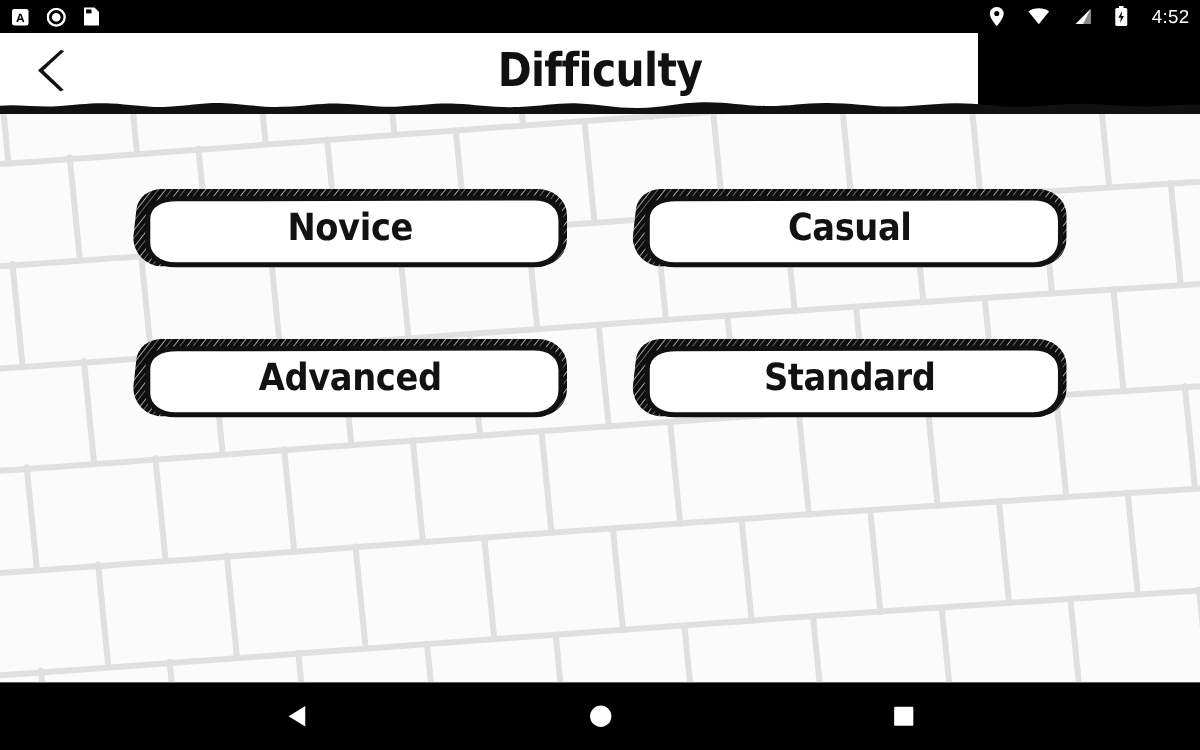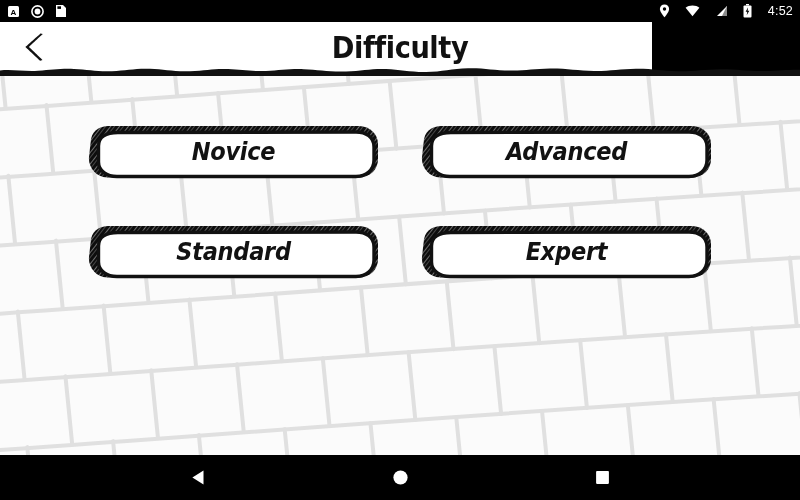--- a/index.html
+++ b/index.html
@@ -126,21 +126,20 @@
     display: grid;
     grid-template-columns: 295px 295px;
     grid-template-rows: 58px 58px 58px;
     justify-content: center;
     align-content: start;
     column-gap: 38px;
     row-gap: 42px;
     padding-top: 51px;
     box-sizing: border-box;
     z-index: 10;
-    font-style: italic;
   }
 
   .sketch-button {
     position: relative;
     width: 295px;
     height: 58px;
     cursor: pointer;
     background: transparent;
     border: 0;
     padding: 0;
@@ -405,56 +404,56 @@
                    L272,55 C285,54 292,46 292,36 L292,21 C292,11 284,3.5 273,3 Z" fill="url(#hatchA)"></path>
           <path d="M32,9.5 C22,9.5 12.5,13 12.5,23 L12.5,39 C12.5,48 21,53.5 31,53.5
                    L270,53.5 C280,53.5 288,47 288,37 L288,24 C288,14 280,9 270,9 Z" fill="#ffffff"></path>
           <path d="M32,9.5 C22,9.5 12.5,13 12.5,23 L12.5,39 C12.5,48 21,53.5 31,53.5
                    L270,53.5 C280,53.5 288,47 288,37 L288,24 C288,14 280,9 270,9 Z" fill="none" stroke="#111111" stroke-width="3.4" stroke-linejoin="round"></path>
         </svg>
         <span class="btn-label">Novice</span>
       </div>
 
 
-
       <div class="sketch-button">
         <svg class="btn-svg" viewBox="0 0 295 58" preserveAspectRatio="none">
           <path d="M22,3 C16,3 7,6 5,16 L3,34 C2,44 10,54 21,54.5
                    L272,55 C285,54 292,46 292,36 L292,21 C292,11 284,3.5 273,3 Z" fill="url(#hatchA)"></path>
           <path d="M32,9.5 C22,9.5 12.5,13 12.5,23 L12.5,39 C12.5,48 21,53.5 31,53.5
                    L270,53.5 C280,53.5 288,47 288,37 L288,24 C288,14 280,9 270,9 Z" fill="#ffffff"></path>
           <path d="M32,9.5 C22,9.5 12.5,13 12.5,23 L12.5,39 C12.5,48 21,53.5 31,53.5
                    L270,53.5 C280,53.5 288,47 288,37 L288,24 C288,14 280,9 270,9 Z" fill="none" stroke="#111111" stroke-width="3.4" stroke-linejoin="round"></path>
         </svg>
-        <span class="btn-label">Advanced</span>
+        <span class="btn-label">Casual</span>
       </div>
 
       <div class="sketch-button">
         <svg class="btn-svg" viewBox="0 0 295 58" preserveAspectRatio="none">
           <path d="M22,3 C16,3 7,6 5,16 L3,34 C2,44 10,54 21,54.5
                    L272,55 C285,54 292,46 292,36 L292,21 C292,11 284,3.5 273,3 Z" fill="url(#hatchA)"></path>
           <path d="M32,9.5 C22,9.5 12.5,13 12.5,23 L12.5,39 C12.5,48 21,53.5 31,53.5
                    L270,53.5 C280,53.5 288,47 288,37 L288,24 C288,14 280,9 270,9 Z" fill="#ffffff"></path>
           <path d="M32,9.5 C22,9.5 12.5,13 12.5,23 L12.5,39 C12.5,48 21,53.5 31,53.5
                    L270,53.5 C280,53.5 288,47 288,37 L288,24 C288,14 280,9 270,9 Z" fill="none" stroke="#111111" stroke-width="3.4" stroke-linejoin="round"></path>
         </svg>
-        <span class="btn-label">Standard</span>
+        <span class="btn-label">Advanced</span>
       </div>
 
       <div class="sketch-button">
         <svg class="btn-svg" viewBox="0 0 295 58" preserveAspectRatio="none">
           <path d="M22,3 C16,3 7,6 5,16 L3,34 C2,44 10,54 21,54.5
                    L272,55 C285,54 292,46 292,36 L292,21 C292,11 284,3.5 273,3 Z" fill="url(#hatchA)"></path>
           <path d="M32,9.5 C22,9.5 12.5,13 12.5,23 L12.5,39 C12.5,48 21,53.5 31,53.5
                    L270,53.5 C280,53.5 288,47 288,37 L288,24 C288,14 280,9 270,9 Z" fill="#ffffff"></path>
           <path d="M32,9.5 C22,9.5 12.5,13 12.5,23 L12.5,39 C12.5,48 21,53.5 31,53.5
                    L270,53.5 C280,53.5 288,47 288,37 L288,24 C288,14 280,9 270,9 Z" fill="none" stroke="#111111" stroke-width="3.4" stroke-linejoin="round"></path>
         </svg>
-        <span class="btn-label">Expert</span>
+        <span class="btn-label">Standard</span>
       </div>
+
 
     </div>
   </div>
 
   <div id="nav-bar">
     <div class="nav-btn">
       <svg width="19" height="19" viewBox="0 0 19 19">
         <path d="M14.5 2.6 L14.5 16.4 L3.4 9.5 Z" fill="#ffffff"></path>
       </svg>
     </div>

